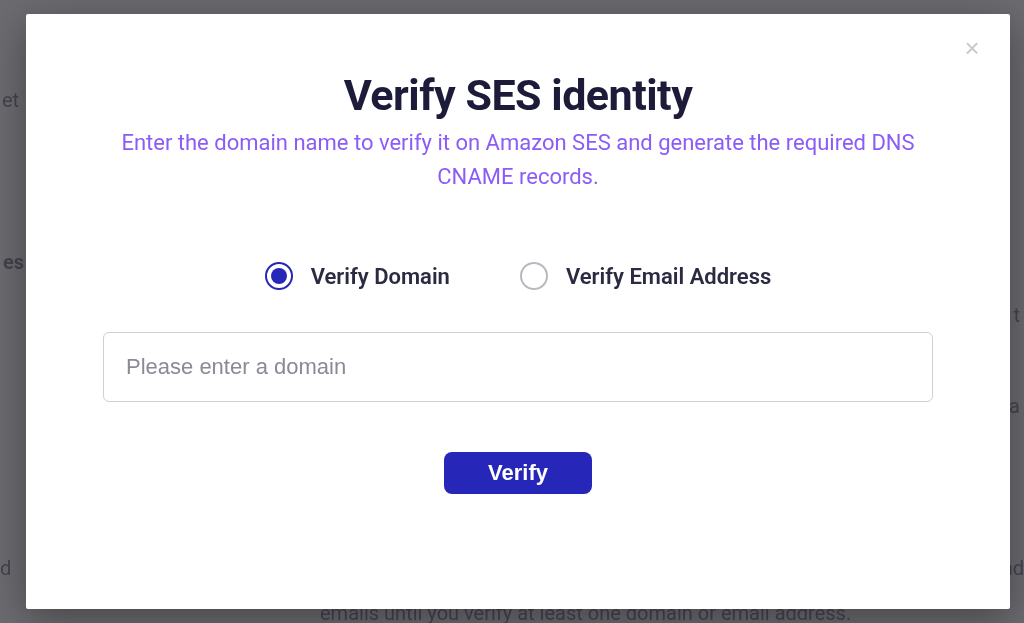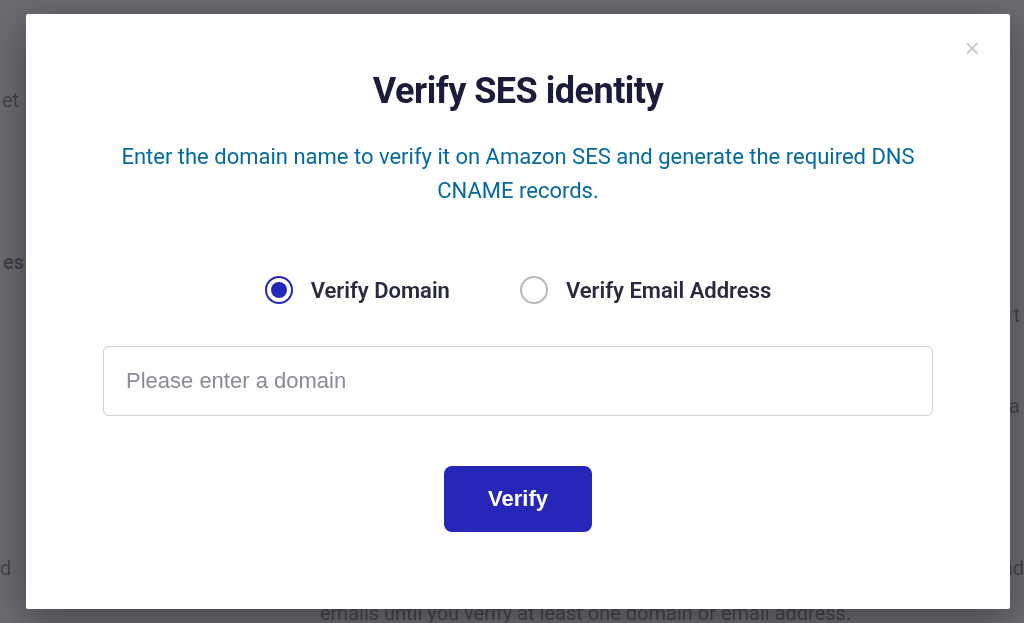--- a/index.html
+++ b/index.html
@@ -51,31 +51,31 @@
       border: none;
       cursor: pointer;
       color: #c9c9cc;
       font-size: 26px;
       line-height: 1;
       display: flex;
       align-items: center;
       justify-content: center;
     }
     .modal-title {
-      font-size: 36px;
+      font-size: 43px;
       font-weight: 700;
       color: #1c1c3a;
       margin-top: 18px;
       text-align: center;
       letter-spacing: -0.5px;
     }
     .modal-subtitle {
       font-size: 22px;
-      color: #0369a1;
-      margin-top: 28px;
+      color: #8b5cf6;
+      margin-top: 6px;
       text-align: center;
       line-height: 1.55;
       max-width: 800px;
     }
     .radio-row {
       display: flex;
       gap: 70px;
       margin-top: 68px;
       align-items: flex-end;
     }
@@ -128,21 +128,21 @@
     }
     .domain-input::placeholder {
       color: #8a8a96;
     }
     .verify-btn {
       margin-top: 50px;
       background: #2626b8;
       color: #ffffff;
       border: none;
       border-radius: 8px;
-      padding: 20px 44px;
+      padding: 8px 44px;
       font-size: 22px;
       font-weight: 700;
       cursor: pointer;
     }
   </style>
 </head>
 <body>
 
 <div class="backdrop">
   <span class="bg-hint" style="top:88px; left:2px;">et</span>

